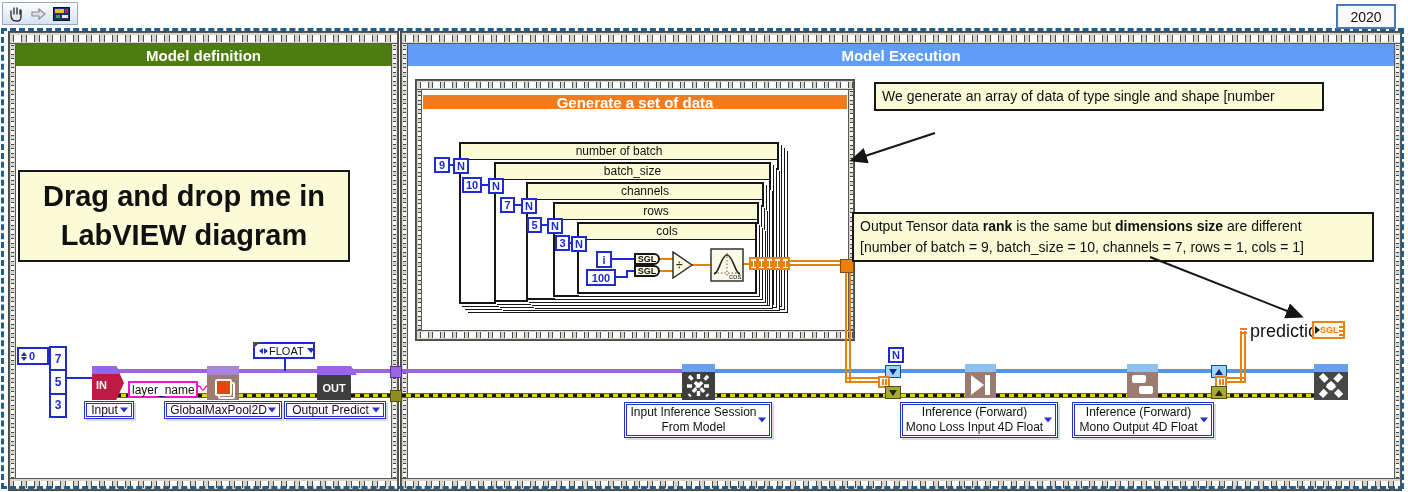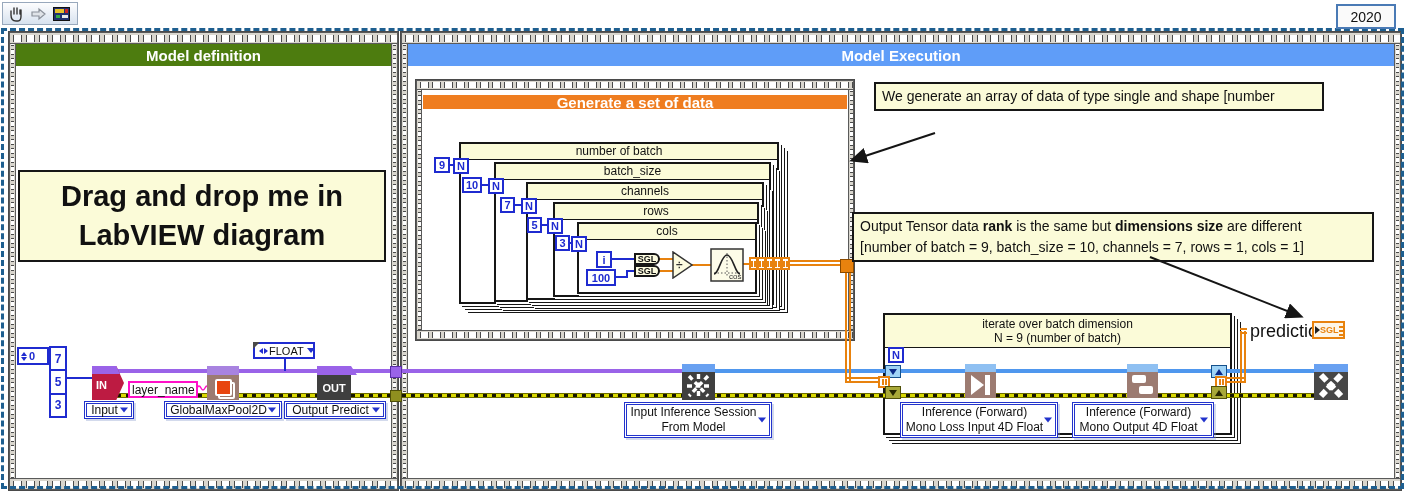--- a/index.html
+++ b/index.html
@@ -113,26 +113,20 @@
     <div class="lstrip" style="height:15px;">
         <span>rows</span>
       </div>
   </div>
   <div class="floop" style="left:577px;top:222px;width:176px;height:68px;">
     <div class="lstrip" style="height:15px;">
         <span>cols</span>
       </div>
   </div>
 
-  <div class="floop" style="left:883px;top:313px;width:345px;height:118px;">
-    <div class="lstrip" style="height:32px;">
-      <span>iterate over batch dimension</span>
-      <span>N = 9 (number of batch)</span>
-    </div>
-  </div>
 
   <div class="wpurple" style="left:100px;top:369px;width:292px;"></div>
   <div class="wpurple" style="left:402px;top:369px;width:282px;"></div>
   <div class="wblue" style="left:713px;top:369px;width:618px;"></div>
   <div class="werr" style="left:108px;top:393px;width:286px;"></div>
   <div class="werr" style="left:402px;top:393px;width:929px;"></div>
   <div class="wthinblue" style="left:66px;top:377px;width:27px;height:2px;"></div>
   <div class="wthinblue" style="left:284px;top:358px;width:2px;height:13px;"></div>
 
   <div class="wthinblue" style="left:612px;top:258px;width:22px;height:2px;"></div>
@@ -143,21 +137,21 @@
   <div class="worange" style="left:658px;top:270px;width:17px;"></div>
   <div class="worange" style="left:690px;top:264px;width:21px;"></div>
   <div class="worange" style="left:743px;top:263px;width:8px;"></div>
   <div class="wdo-h" style="left:788px;top:260px;width:54px;"></div>
   <div class="wdo-v" style="left:845px;top:270px;height:113px;"></div>
   <div class="wdo-h" style="left:845px;top:377px;width:38px;"></div>
   <div class="wdo-h" style="left:1226px;top:377px;width:20px;"></div>
   <div class="wdo-v" style="left:1240px;top:331px;height:52px;"></div>
   <div class="wdo-h" style="left:1240px;top:328px;width:74px;"></div>
 
-  <div class="comment" style="left:18px;top:170px;width:368px;height:92px;display:flex;flex-direction:column;align-items:center;justify-content:center;font-size:29px;font-weight:bold;line-height:1.35;">
+  <div class="comment" style="left:18px;top:170px;width:332px;height:92px;display:flex;flex-direction:column;align-items:center;justify-content:center;font-size:29px;font-weight:bold;line-height:1.35;">
     <span>Drag and drop me in</span>
     <span>LabVIEW diagram</span>
   </div>
 
   <div class="term" style="left:17px;top:347px;width:32px;height:18px;justify-content:flex-start;">
     <span style="display:flex;flex-direction:column;gap:1px;margin:0 2px;">
       <i style="width:0;height:0;border-left:3px solid transparent;border-right:3px solid transparent;border-bottom:4px solid #1f2bd0;"></i>
       <i style="width:0;height:0;border-left:3px solid transparent;border-right:3px solid transparent;border-top:4px solid #1f2bd0;"></i>
     </span>
     <span>0</span>

